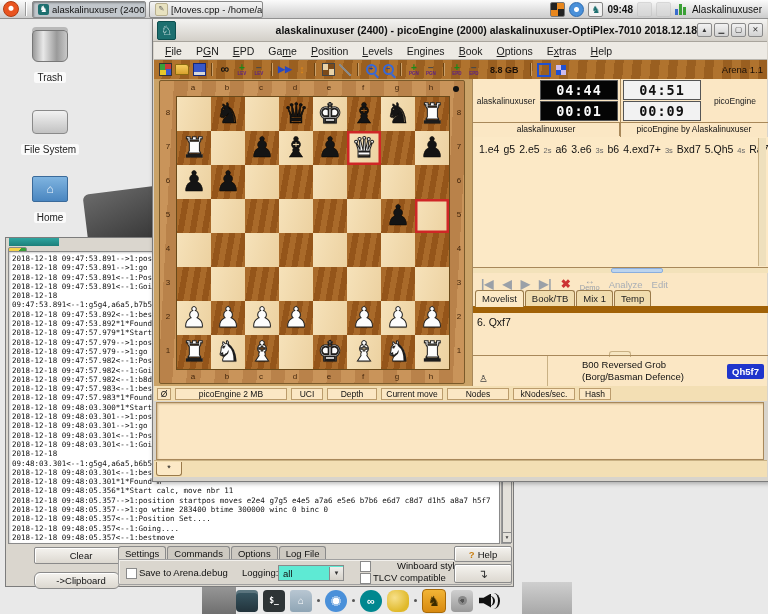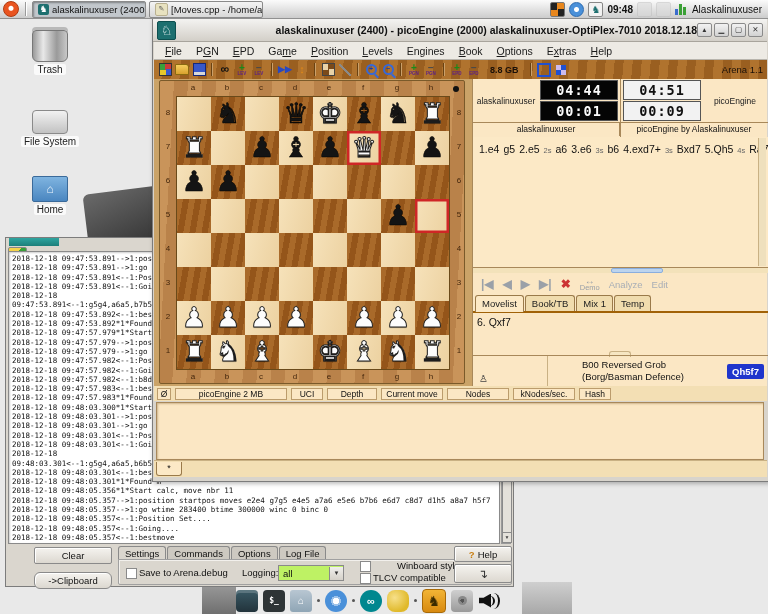--- a/index.html
+++ b/index.html
@@ -34,21 +34,21 @@
   .tray-ghost{background:#d9d9d9;border:1px solid #c0c0c0;opacity:.55;}
   .vbars{display:flex;align-items:flex-end;gap:1px;height:12px;}
   .vbars i{display:block;width:3px;background:#3aa035;}
   .vbars i.b1{height:6px;background:#3a6ccc;}
   .vbars i.b2{height:11px;}
   .vbars i.b3{height:8px;}
   .clock-txt{font-weight:bold;}
   .user-txt{margin-left:2px;}
 
   
-  .dicon{z-index:1;width:72px;display:flex;flex-direction:column;align-items:center;gap:2px;}
+  .dicon{z-index:1;width:72px;display:flex;flex-direction:column;align-items:center;gap:10px;}
   .dicon .img{width:34px;height:30px;}
   .img.trash{background:linear-gradient(90deg,#9a9a9a,#e8e8e8 30%,#9a9a9a 70%,#c8c8c8);border-radius:4px 4px 6px 6px;
              border:1px solid #777;box-shadow:0 -3px 0 0 #b9b9b9;}
   .img.drive{height:22px;margin-top:6px;background:linear-gradient(#f2f2f2,#c2c2c2);border:1px solid #8a8a8a;border-radius:4px;}
   .img.home{height:24px;margin-top:4px;background:linear-gradient(#7fb4e0,#4a86c0);border:1px solid #3a6a9a;border-radius:2px;
             display:flex;align-items:center;justify-content:center;color:#e8f2fc;font-size:12px;}
   .dicon .lbl{font-size:10px;color:#222;background:rgba(255,255,255,.75);padding:0 3px;border-radius:2px;}
 
   
   .btn3d{background:linear-gradient(#f5f3ef,#dcd8d0);border:1px solid #8a8a8a;border-radius:2px;
@@ -125,21 +125,21 @@
   .ml-vscroll{position:absolute;right:1px;top:59px;width:7px;height:128px;background:#efe0bd;border-left:1px solid #c9b184;}
   .hscroll{left:0;top:189px;width:295px;height:5px;background:#f3e2ba;}
   .hthumb{left:138px;top:0;width:52px;height:5px;background:#bcd4ee;border:1px solid #8aaede;box-sizing:border-box;border-radius:2px;}
   .ctrls{left:0;top:194px;width:295px;height:22px;display:flex;align-items:center;gap:9px;padding-left:8px;box-sizing:border-box;}
   .nav{color:#9aa0a8;font-size:12px;font-weight:bold;}
   .redx{color:#cc3333;font-size:12px;font-weight:bold;}
   .demo{display:flex;flex-direction:column;align-items:center;color:#9aa0a8;font-size:7.5px;line-height:7px;}
   .demo .ar{font-size:10px;}
   .graylbl{color:#a8aeb6;font-size:9.5px;}
   .rtabs{left:0;top:216px;width:295px;height:18px;display:flex;align-items:flex-end;padding-left:2px;box-sizing:border-box;
-         border-bottom:2px solid #a16207;}
+         border-bottom:7px solid #a16207;}
   .rtab{font-size:9.5px;padding:2px 6px;border:1px solid #9a7a4a;border-bottom:none;border-radius:3px 3px 0 0;
         background:#f0dcae;margin-right:1px;color:#222;}
   .rtab.active{background:#fce9c6;font-weight:normal;position:relative;top:1px;padding-bottom:3px;}
   .curinfo{left:4px;top:236px;width:286px;height:38px;font-size:10.5px;line-height:15px;}
   .eco{left:0;top:276px;width:295px;height:31px;border-top:1px solid #a8885a;box-sizing:border-box;display:flex;}
   .grip{left:136px;top:272px;width:20px;height:5px;background:#f6e6c2;border:1px solid #c9b184;border-bottom:none;border-radius:3px 3px 0 0;}
   .eco-left{width:74px;border-right:1px solid #c9b184;position:relative;}
   .eco-pawn{position:absolute;left:6px;bottom:2px;font-size:10px;color:#444;font-family:"DejaVu Sans",sans-serif;}
   .eco-main{flex:1;font-size:9.5px;line-height:12px;padding:3px 4px 0 6px;margin-left:28px;}
   .eco-badge{align-self:center;margin-right:4px;background:#1f35cc;color:#fff;font-size:9.5px;font-weight:bold;
@@ -164,29 +164,29 @@
   .log-ic{left:2px;top:9px;width:17px;height:14px;background:linear-gradient(135deg,#f5d24a 0 40%,#3aa03a 40% 70%,#cc4a3a 70%);
           border:1px solid #888;border-radius:2px;}
   .logtext{left:2px;top:13px;width:492px;height:293px;box-sizing:border-box;background:#fff;border:1px solid #8a8a8a;
            box-shadow:inset 1px 1px 2px rgba(0,0,0,.2);overflow:hidden;padding:2px 0 0 3px;
            font-family:"DejaVu Sans Mono",monospace;font-size:7.5px;line-height:9.3px;color:#111;white-space:pre;}
   .log-vscroll{left:495px;top:13px;width:10px;height:293px;background:#cfccc4;border:1px solid #9a9a9a;box-sizing:border-box;}
   .log-vscroll .ar{position:absolute;left:0;width:8px;height:9px;background:#e4e1da;border:1px solid #8a8a8a;
                    font-size:5px;line-height:8px;text-align:center;color:#444;}
   .log-vscroll .thumb{position:absolute;left:0;bottom:10px;width:8px;height:52px;background:#e4e1da;border:1px solid #8a8a8a;}
   .logbottom{left:2px;top:306px;width:503px;height:40px;}
-  .lb-btn{position:absolute;width:76px;height:15px;}
+  .lb-btn{position:absolute;width:76px;height:15px;padding-left:8px;}
   .ltabs{position:absolute;left:110px;top:1px;display:flex;align-items:flex-end;}
   .ltab{font-size:9.5px;padding:1px 6px 2px;border:1px solid #8a8a8a;border-bottom:none;border-radius:3px 3px 0 0;
         background:#cdc9c1;margin-right:1px;}
   .ltab.active{background:#dad6ce;position:relative;top:1px;padding-bottom:3px;font-weight:normal;}
   .lpanel{position:absolute;left:110px;top:15px;width:392px;height:24px;border:1px solid #a0a0a0;border-radius:0 2px 2px 2px;
           background:#dad6ce;box-shadow:inset 1px 1px 0 #f2f0ec;}
   .lb-lbl{position:absolute;font-size:9.5px;white-space:nowrap;}
-  .dropdown{position:absolute;left:270px;top:21px;width:66px;height:16px;background:#bef264;border:1px solid #8a8a8a;
+  .dropdown{position:absolute;left:270px;top:21px;width:66px;height:16px;background:#5eead4;border:1px solid #8a8a8a;
             font-size:9.5px;display:flex;align-items:center;box-sizing:border-box;padding-left:4px;}
   .dropdown .dbtn{margin-left:auto;width:13px;height:13px;background:linear-gradient(#f0efec,#d5d1c9);border-left:1px solid #8a8a8a;
                   font-size:6px;display:flex;align-items:center;justify-content:center;color:#333;}
   .help-q{color:#c87d10;font-weight:bold;margin-right:3px;}
   .curve{font-size:12px;color:#333;}
 
   
   .dock{left:236px;top:587px;height:27px;display:flex;align-items:center;gap:5px;z-index:15;}
   .dock .dot{width:3px;height:3px;border-radius:50%;background:#555;}
   .dk{width:22px;height:22px;border-radius:4px;display:flex;align-items:center;justify-content:center;font-size:12px;}

